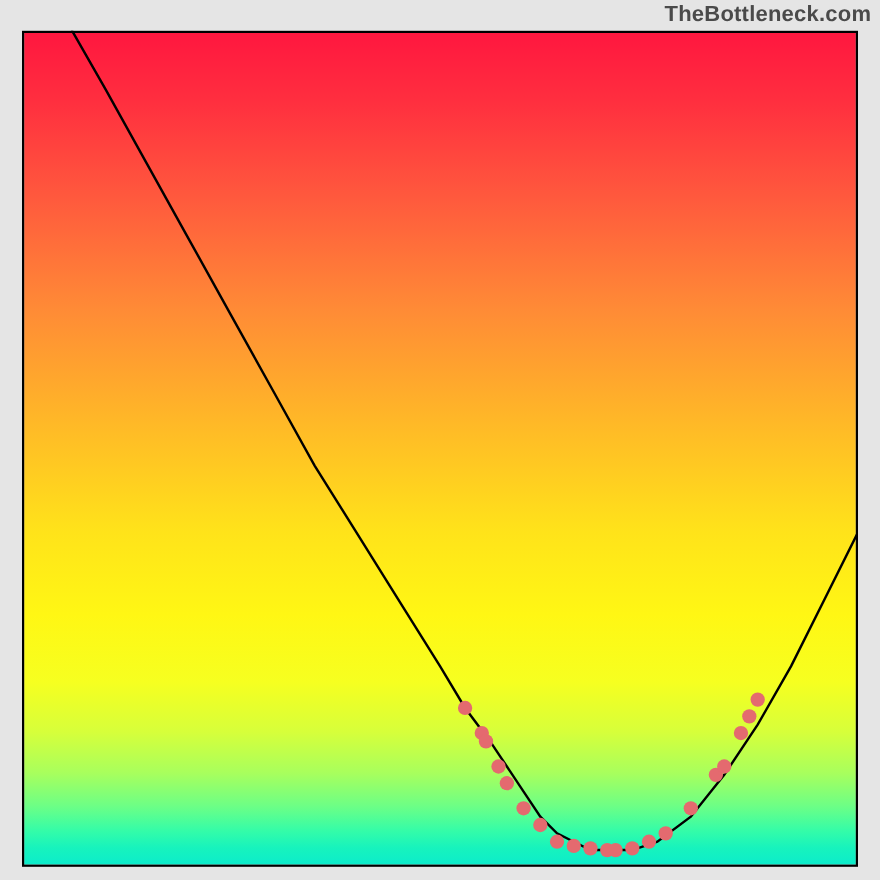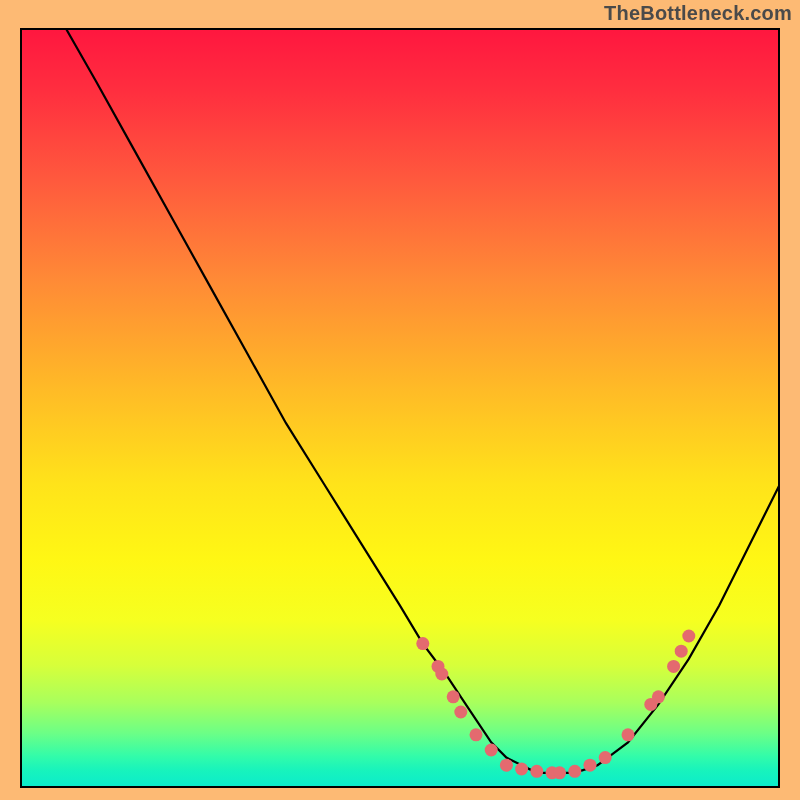--- a/index.html
+++ b/index.html
@@ -7,21 +7,21 @@
     padding: 0;
     width: 800px;
     height: 800px;
     overflow: hidden;
     font-family: Arial, Helvetica, sans-serif;
   }
   .frame {
     position: relative;
     width: 800px;
     height: 800px;
-    background: #fdba74;
+    background: #e5e5e5;
     box-sizing: border-box;
   }
   .watermark {
     position: absolute;
     top: 2px;
     right: 8px;
     font-size: 20px;
     font-weight: 600;
     color: #4a4a4a;
     letter-spacing: 0.2px;

